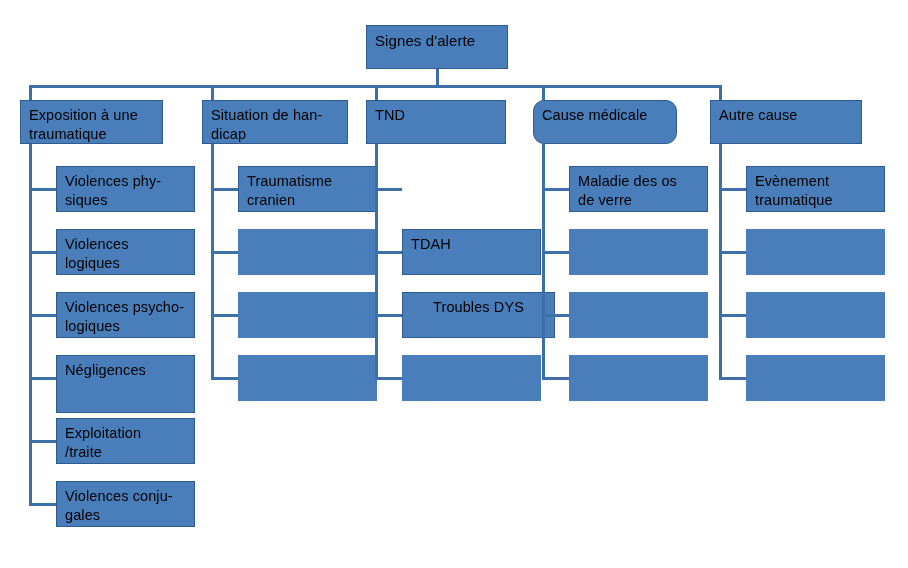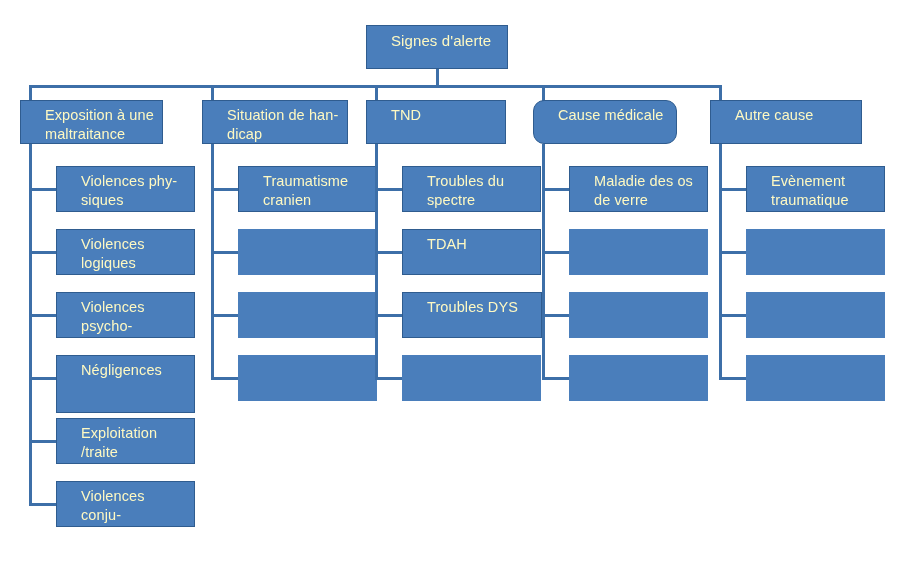--- a/index.html
+++ b/index.html
@@ -14,24 +14,24 @@
     position: relative;
     width: 908px;
     height: 568px;
     background: #ffffff;
     overflow: hidden;
   }
   .node {
     position: absolute;
     box-sizing: border-box;
     background: #4a7ebb;
-    color: #fef9c3;
+    color: #000000;
     font-size: 14.5px;
     line-height: 19px;
-    padding: 5px 8px 4px 24px;
+    padding: 5px 8px 4px 8px;
     letter-spacing: 0.1px;
     white-space: pre-line;
     overflow: hidden;
   }
   .node.bordered {
     border: 1.5px solid #2f5c8f;
   }
   .node.empty {
     border: none;
   }
@@ -46,21 +46,21 @@
   .conn.v { width: 3px; }
 </style>
 </head>
 <body>
 
 <div id="canvas">
     <div class="node bordered root" style="left: 366px; top: 25px; width: 142px; height: 44px;">Signes d'alerte</div>
     <div class="conn v" style="left: 435.5px; top: 69px; width: 3px; height: 19px;"></div>
     <div class="conn h" style="left: 30px; top: 85px; width: 690px; height: 3px;"></div>
     <div class="conn v" style="left: 28.5px; top: 85px; width: 3px; height: 17px;"></div>
-    <div class="node bordered" style="left: 20px; top: 100px; width: 143px; height: 44px;">Exposition à une maltraitance</div>
+    <div class="node bordered" style="left: 20px; top: 100px; width: 143px; height: 44px;">Exposition à une traumatique</div>
     <div class="conn v" style="left: 28.5px; top: 144px; width: 3px; height: 362px;"></div>
     <div class="conn h" style="left: 30px; top: 187.5px; width: 26px; height: 3px;"></div>
     <div class="node bordered" style="left: 56px; top: 166px; width: 139px; height: 46px;">Violences phy-
 siques</div>
     <div class="conn h" style="left: 30px; top: 250.5px; width: 26px; height: 3px;"></div>
     <div class="node bordered" style="left: 56px; top: 229px; width: 139px; height: 46px;">Violences
 logiques</div>
     <div class="conn h" style="left: 30px; top: 313.5px; width: 26px; height: 3px;"></div>
     <div class="node bordered" style="left: 56px; top: 292px; width: 139px; height: 46px;">Violences psycho-
 logiques</div>
@@ -82,26 +82,24 @@
     <div class="conn h" style="left: 212px; top: 250.5px; width: 26px; height: 3px;"></div>
     <div class="node empty" style="left: 238px; top: 229px; width: 139px; height: 46px;"></div>
     <div class="conn h" style="left: 212px; top: 313.5px; width: 26px; height: 3px;"></div>
     <div class="node empty" style="left: 238px; top: 292px; width: 139px; height: 46px;"></div>
     <div class="conn h" style="left: 212px; top: 376.5px; width: 26px; height: 3px;"></div>
     <div class="node empty" style="left: 238px; top: 355px; width: 139px; height: 46px;"></div>
     <div class="conn v" style="left: 374.5px; top: 85px; width: 3px; height: 17px;"></div>
     <div class="node bordered" style="left: 366px; top: 100px; width: 140px; height: 44px;">TND</div>
     <div class="conn v" style="left: 374.5px; top: 144px; width: 3px; height: 236px;"></div>
     <div class="conn h" style="left: 376px; top: 187.5px; width: 26px; height: 3px;"></div>
-    <div class="node bordered" style="left: 402px; top: 166px; width: 139px; height: 46px;">Troubles du
-spectre autistique</div>
     <div class="conn h" style="left: 376px; top: 250.5px; width: 26px; height: 3px;"></div>
     <div class="node bordered" style="left: 402px; top: 229px; width: 139px; height: 46px;">TDAH</div>
     <div class="conn h" style="left: 376px; top: 313.5px; width: 26px; height: 3px;"></div>
-    <div class="node bordered" style="left: 402px; top: 292px; width: 140px; height: 46px;">Troubles DYS</div>
+    <div class="node bordered" style="left: 402px; top: 292px; width: 153px; height: 46px; text-align: center;">Troubles DYS</div>
     <div class="conn h" style="left: 376px; top: 376.5px; width: 26px; height: 3px;"></div>
     <div class="node empty" style="left: 402px; top: 355px; width: 139px; height: 46px;"></div>
     <div class="conn v" style="left: 541.5px; top: 85px; width: 3px; height: 17px;"></div>
     <div class="node bordered" style="left: 533px; top: 100px; width: 144px; height: 44px; border-radius: 11px;">Cause médicale</div>
     <div class="conn v" style="left: 541.5px; top: 144px; width: 3px; height: 236px;"></div>
     <div class="conn h" style="left: 543px; top: 187.5px; width: 26px; height: 3px;"></div>
     <div class="node bordered" style="left: 569px; top: 166px; width: 139px; height: 46px;">Maladie des os
 de verre</div>
     <div class="conn h" style="left: 543px; top: 250.5px; width: 26px; height: 3px;"></div>
     <div class="node empty" style="left: 569px; top: 229px; width: 139px; height: 46px;"></div>

